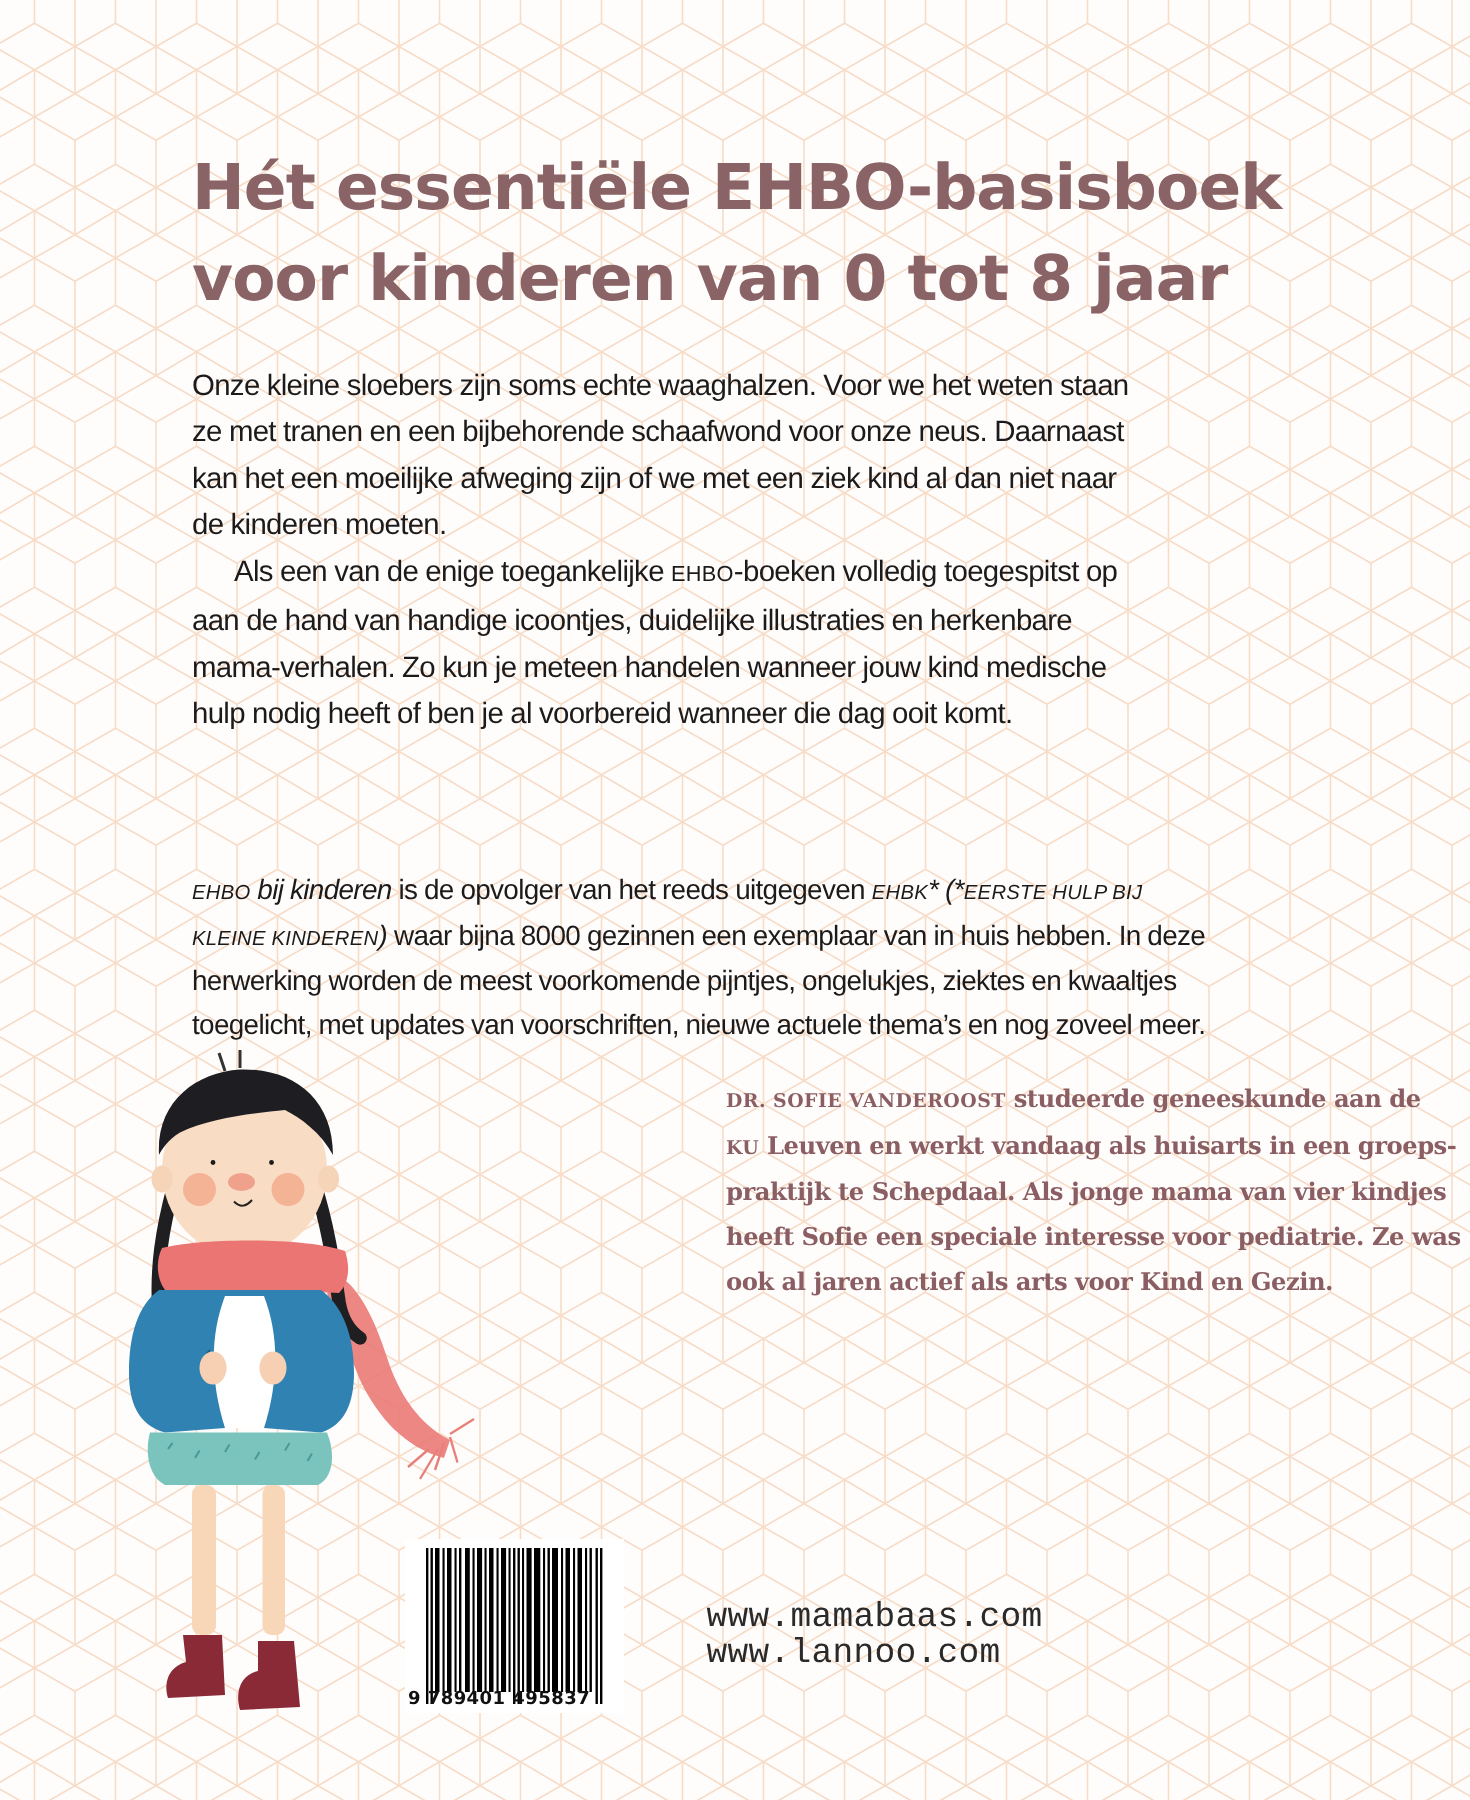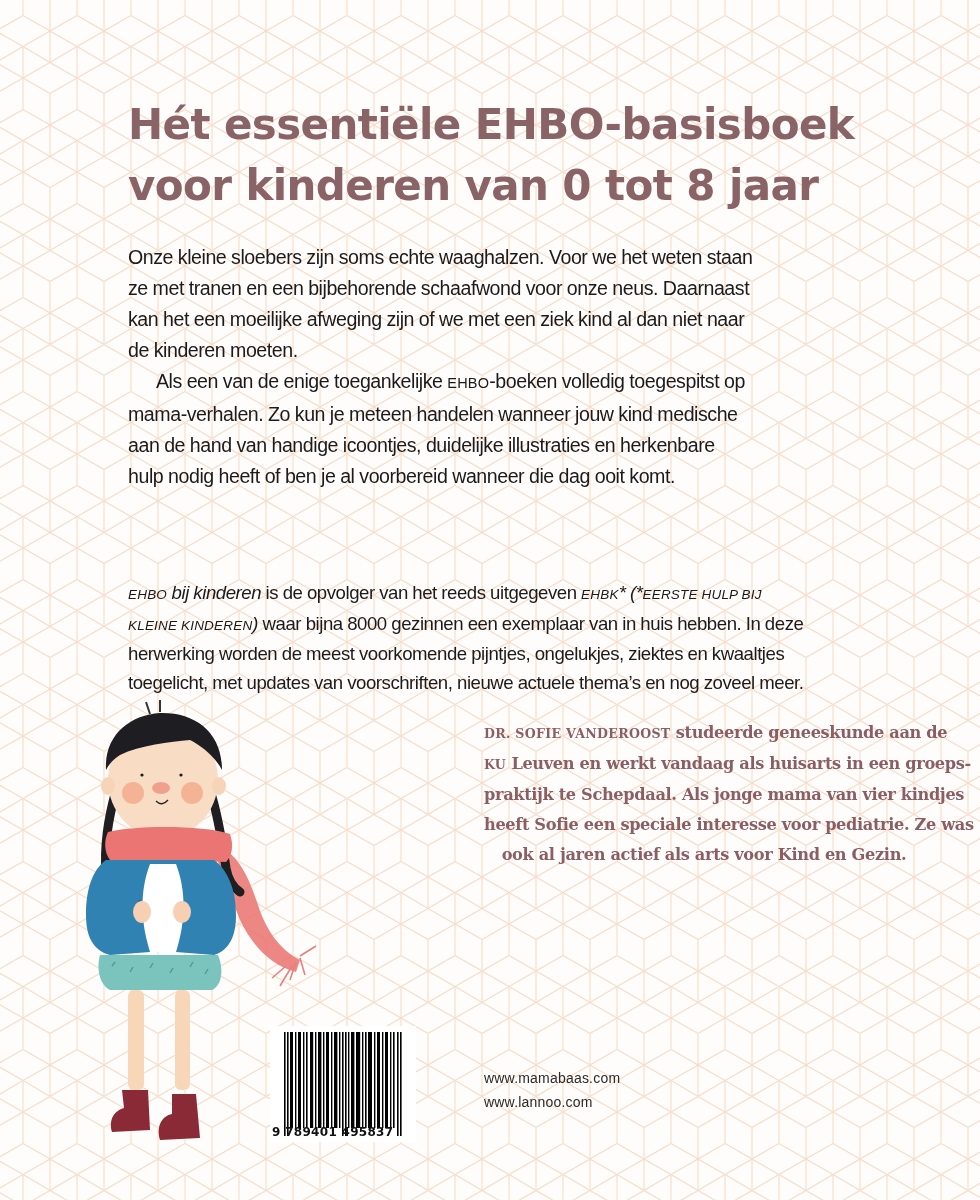--- a/index.html
+++ b/index.html
@@ -29,33 +29,33 @@
 
     .second { left: 128px; top: 567px; width: 720px; line-height: 28.5px; font-size: 18.6px; margin-top: 12px; }
     .second .line { display: block; white-space: nowrap; }
     .second .sc { font-size: 13.5px; }
 
     .bio {
       left: 484px; top: 718px; width: 440px;
       font-family: "DejaVu Serif", serif; font-weight: bold; color: #8a5e63;
       font-size: 16.2px; line-height: 30px; letter-spacing: -0.35px;
     }
-    .bio .line { display: block; white-space: nowrap; text-align: center; }
+    .bio .line { display: block; white-space: nowrap; }
     .bio .sc { font-size: 12.6px; letter-spacing: 0.3px; }
 
     .barcode-box { left: 270px; top: 1026px; width: 146px; height: 116px; }
     .barcode-digits {
       position: absolute; left: 2px; top: 99px; width: 144px;
       font-family: "DejaVu Sans", sans-serif; font-weight: bold; font-size: 12px;
       color: #111; letter-spacing: 0.3px; background: transparent; white-space: nowrap;
     }
     .websites {
-      left: 484px; top: 1066px;
-      font-family: Liberation Sans, sans-serif; font-weight: normal; color: #2a2a2a;
-      font-size: 14px; line-height: 24px; letter-spacing: 0.2px;
+      left: 471px; top: 1066px;
+      font-family: Liberation Mono, monospace; font-weight: normal; color: #2a2a2a;
+      font-size: 23px; line-height: 24px; letter-spacing: 0.2px;
     }
     .websites div { white-space: nowrap; }
     .girl { left: 50px; top: 700px; width: 300px; height: 480px; }
   </style>
 </head>
 <body>
 
 <svg class="bg-pattern" xmlns="http://www.w3.org/2000/svg" width="980" height="1200">
   <defs>
     <pattern id="cubes" x="-4" y="-16" width="54" height="94" patternUnits="userSpaceOnUse">
@@ -92,22 +92,22 @@
   <div>Hét essentiële EHBO-basisboek</div>
   <div>voor kinderen van 0 tot 8 jaar</div>
 </div>
 
 <div class="layer body-text intro">
   <span class="line">Onze kleine sloebers zijn soms echte waaghalzen. Voor we het weten staan</span>
   <span class="line">ze met tranen en een bijbehorende schaafwond voor onze neus. Daarnaast</span>
   <span class="line">kan het een moeilijke afweging zijn of we met een ziek kind al dan niet naar</span>
   <span class="line">de kinderen moeten.</span>
   <span class="line indent"><span>Als een van de enige toegankelijke </span><span class="sc">EHBO</span><span>-boeken volledig toegespitst op</span></span>
+  <span class="line">aan de hand van handige icoontjes, duidelijke illustraties en herkenbare</span>
   <span class="line">mama-verhalen. Zo kun je meteen handelen wanneer jouw kind medische</span>
-  <span class="line">aan de hand van handige icoontjes, duidelijke illustraties en herkenbare</span>
   <span class="line">hulp nodig heeft of ben je al voorbereid wanneer die dag ooit komt.</span>
 </div>
 
 <div class="layer body-text second">
   <span class="line"><span class="sc ital">EHBO</span><span class="ital"> bij kinderen</span><span> is de opvolger van het reeds uitgegeven </span><span class="sc ital">EHBK</span><span class="ital">* (*</span><span class="sc ital">EERSTE HULP BIJ</span></span>
   <span class="line"><span class="sc ital">KLEINE KINDEREN</span><span class="ital">)</span><span> waar bijna 8000 gezinnen een exemplaar van in huis hebben. In deze</span></span>
   <span class="line">herwerking worden de meest voorkomende pijntjes, ongelukjes, ziektes en kwaaltjes</span>
   <span class="line">toegelicht, met updates van voorschriften, nieuwe actuele thema’s en nog zoveel meer.</span>
 </div>
 

